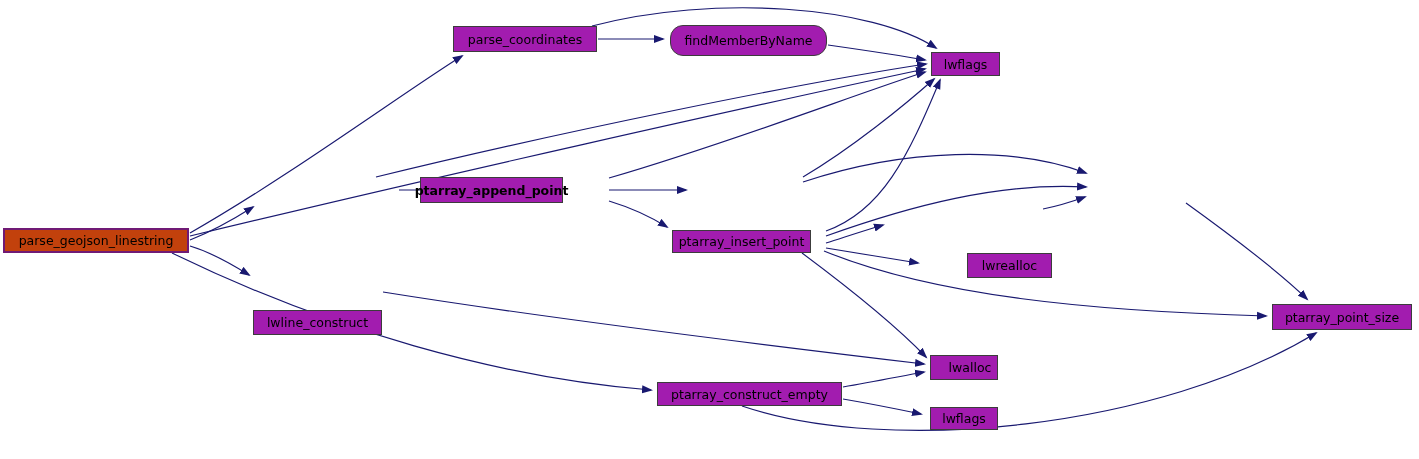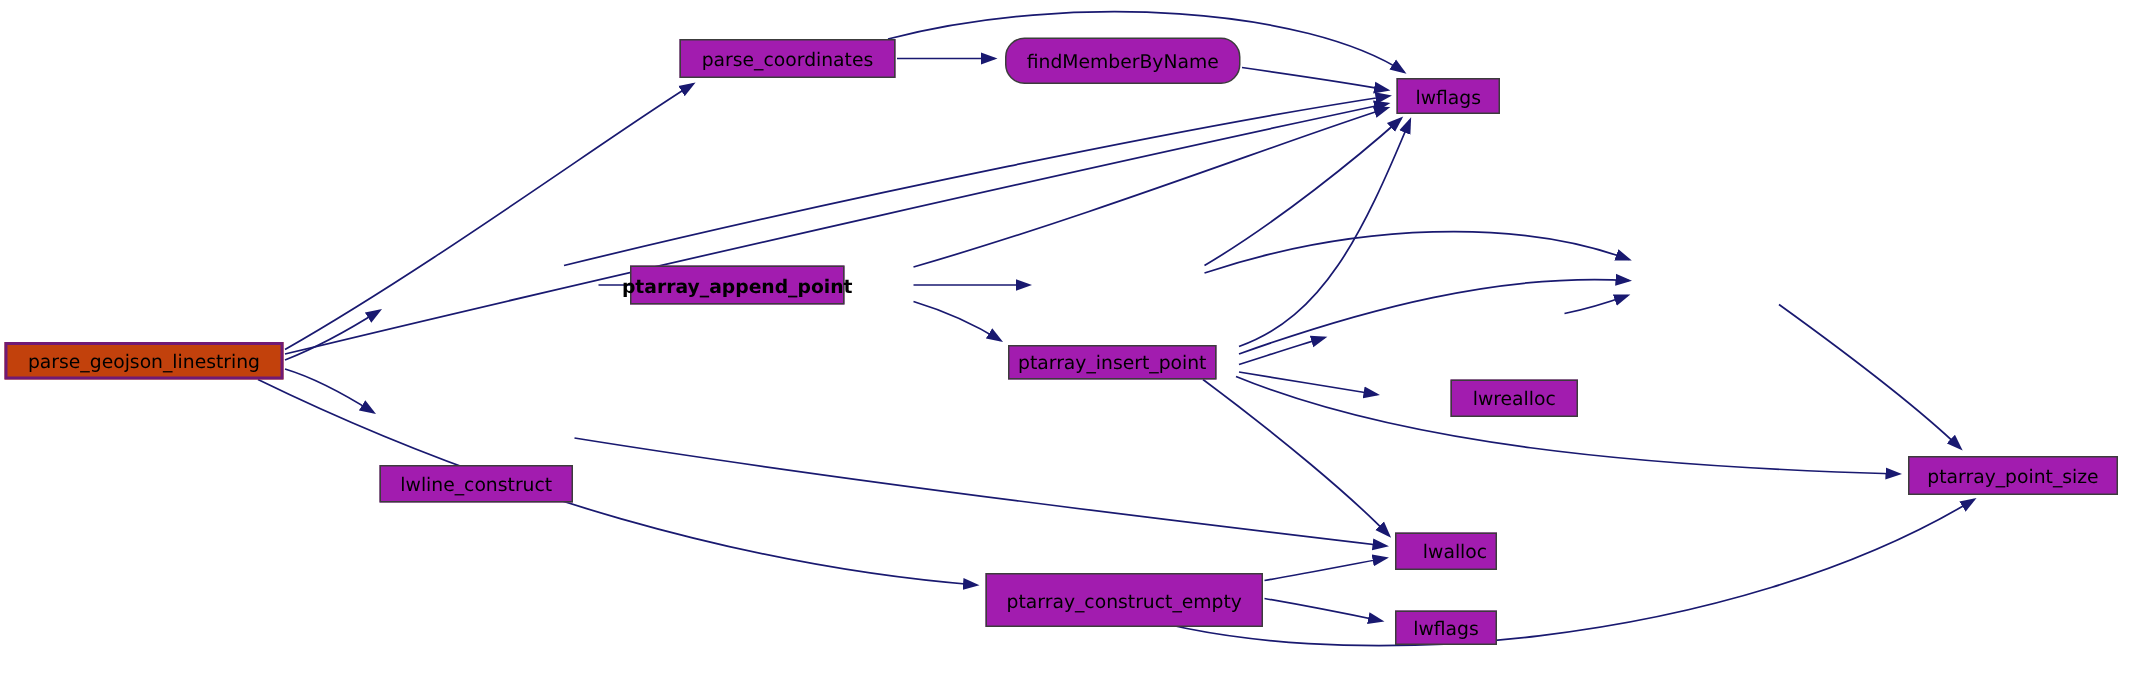--- a/index.html
+++ b/index.html
@@ -98,17 +98,17 @@
     </div>
       <div class="node" style="left: 253px; top: 270px; width: 129px; height: 25px; margin-top: 40px;">
       <span class="node-label">lwline_construct</span>
     </div>
       <div class="node" style="left: 930px; top: 355px; width: 68px; height: 25px; padding-left: 12px;">
       <span class="node-label">lwalloc</span>
     </div>
       <div class="node" style="left: 930px; top: 407px; width: 68px; height: 23px;">
       <span class="node-label">lwflags</span>
     </div>
-      <div class="node" style="left: 657px; top: 382px; width: 185px; height: 36px;">
+      <div class="node" style="left: 657px; top: 382px; width: 185px; height: 24px;">
       <span class="node-label">ptarray_construct_empty</span>
     </div>
     </div>
 </div>
 
 </body></html>

